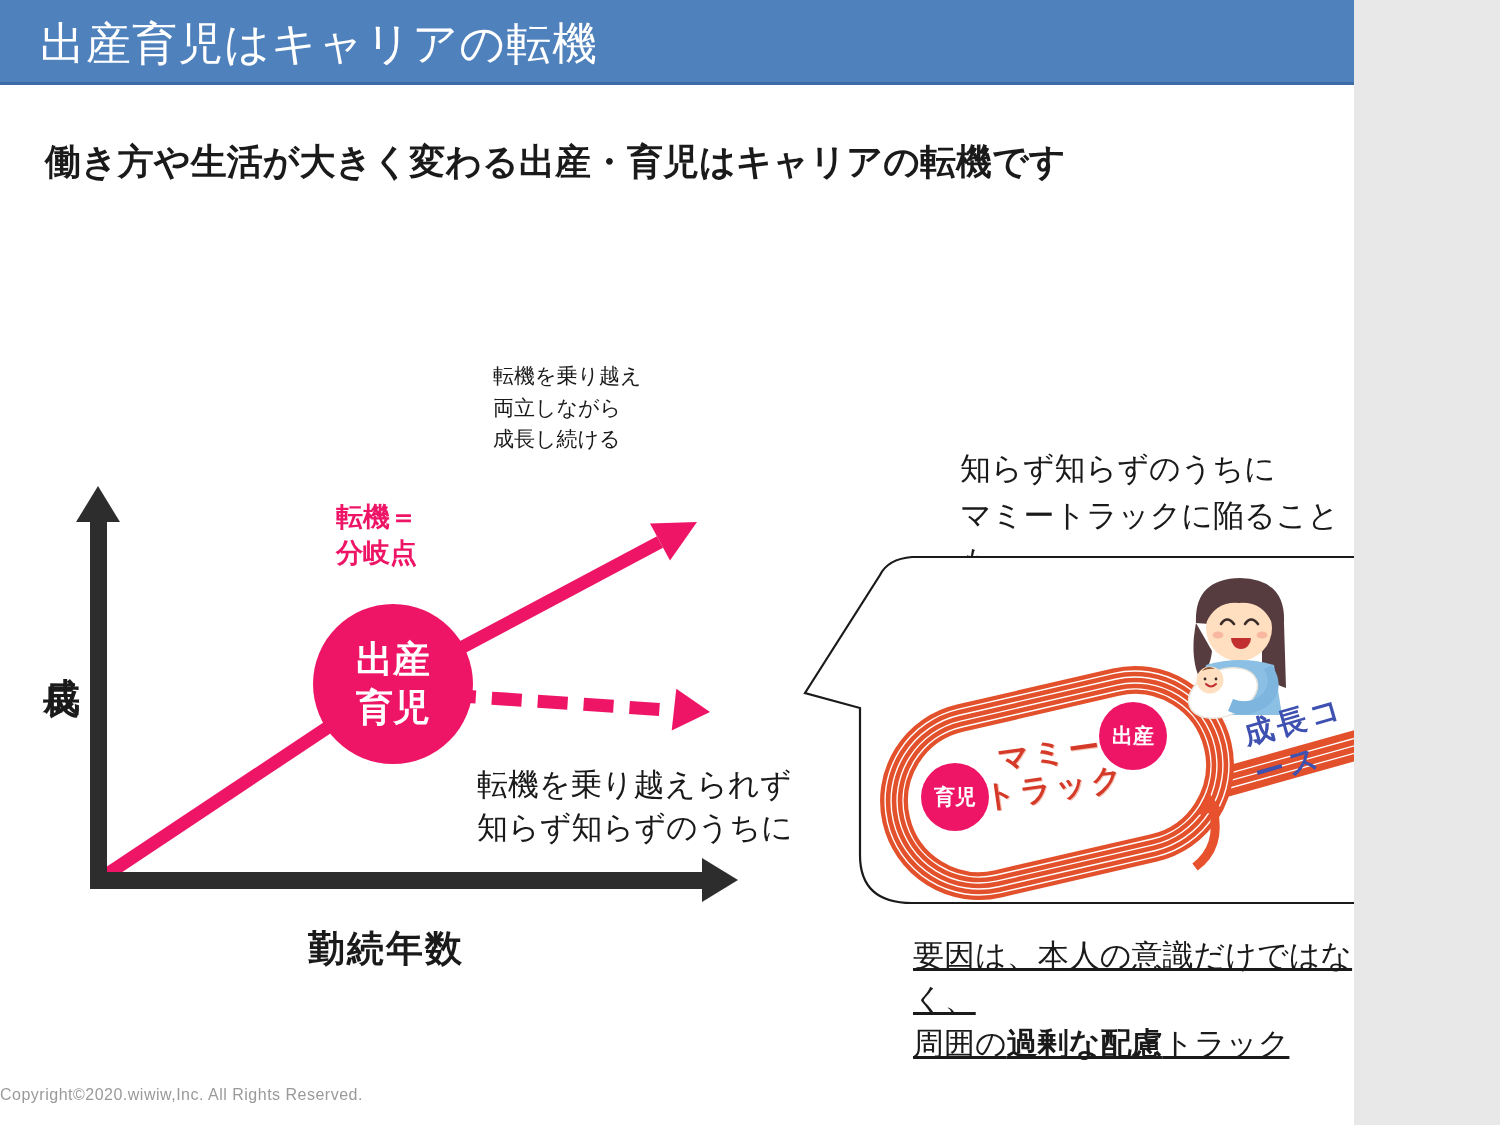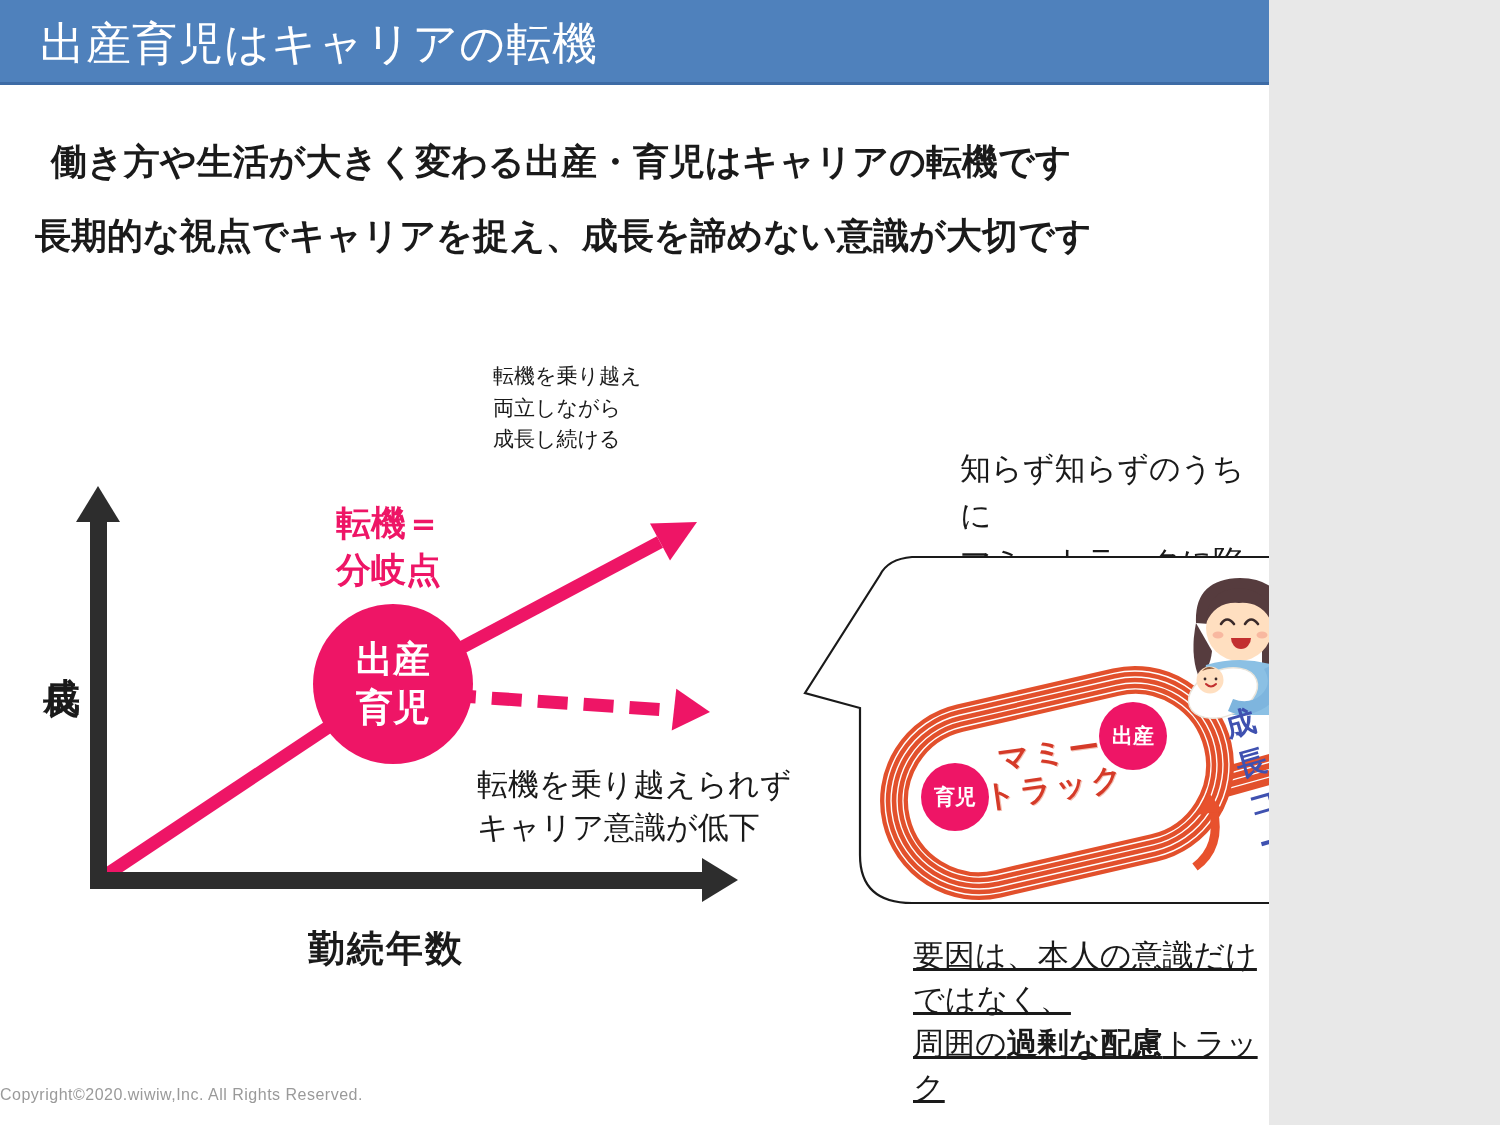--- a/index.html
+++ b/index.html
@@ -1,32 +1,32 @@
 <!DOCTYPE html>
 <html><head>
 <meta charset="utf-8">
 <style>
   html,body{margin:0;padding:0;background:#e8e8e8;}
   .slide{
-    position:relative;width:1256px;height:1125px;background:#ffffff;overflow:hidden;
-    font-family:"Liberation Sans","DejaVu Sans",sans-serif;color:#1a1a1a;padding-left:13px;
+    position:relative;width:1354px;height:1125px;background:#ffffff;overflow:hidden;
+    font-family:"Liberation Sans","DejaVu Sans",sans-serif;color:#1a1a1a;
   }
   .abs{position:absolute;}
   .pre{white-space:pre-line;}
   
   .header{left:0;top:0;width:1500px;height:85px;background:#4f81bc;border-bottom:3px solid #3d6ba5;box-sizing:border-box;}
   .title{left:40px;top:14px;font-size:45px;font-weight:500;color:#ffffff;letter-spacing:1px;}
   
-  .intro1{left:51px;top:138px;font-size:36px;font-weight:bold;letter-spacing:0px;}
+  .intro1{left:45px;top:138px;font-size:36px;font-weight:bold;letter-spacing:0px;}
   .intro2{left:35px;top:212px;font-size:36px;font-weight:bold;}
   
   .growth-axis-label{left:36px;top:648px;font-size:37px;font-weight:bold;writing-mode:vertical-rl;text-orientation:upright;letter-spacing:6px;}
   .tenure-axis-label{left:308px;top:924px;font-size:37px;font-weight:bold;letter-spacing:2px;}
   .overcome-label{left:493px;top:360px;font-size:21px;line-height:1.5;}
-  .branch-label{left:336px;top:500px;font-size:35px;font-weight:bold;color:#ee1566;line-height:1.33;text-align:right;}
+  .branch-label{left:336px;top:500px;font-size:27px;font-weight:bold;color:#ee1566;line-height:1.33;text-align:right;}
   .node-circle{left:313px;top:604px;width:160px;height:160px;border-radius:50%;background:#ee1566;
     display:flex;align-items:center;justify-content:center;text-align:center;
     color:#ffffff;font-size:37px;font-weight:bold;line-height:1.3;}
   .decline-label{left:477px;top:764px;font-size:31px;line-height:1.38;}
   
   .mt-caption{left:960px;top:446px;font-size:31px;line-height:1.5;}
   .mt-label{left:968px;top:736px;width:170px;text-align:center;font-size:31px;font-weight:bold;
     color:#d53a28;line-height:1.12;letter-spacing:4px;transform:rotate(-8deg);text-shadow:1px 1px 0 #f3c0b4;}
   .birth-circle{left:1099px;top:702px;width:68px;height:68px;border-radius:50%;background:#ee1566;
     display:flex;align-items:center;justify-content:center;color:#fff;font-size:21px;font-weight:bold;}
@@ -41,21 +41,20 @@
 </style>
 </head>
 <body>
 
 <div class="slide">
 
   <div class="abs header"></div>
   <div class="abs title">出産育児はキャリアの転機</div>
 
   <div class="abs intro1">働き方や生活が大きく変わる出産・育児はキャリアの転機です</div>
-  <div class="abs intro2">長期的な視点でキャリアを捉え、成長を諦めない意識が大切です</div>
 
   <svg class="abs" style="left:0;top:340px;" width="780" height="680" viewBox="0 0 780 680">
 
     <line x1="103" y1="537" x2="393" y2="344" stroke="#ee1566" stroke-width="13"></line>
 
     <line x1="393" y1="344" x2="660" y2="202" stroke="#ee1566" stroke-width="13"></line>
     <polygon points="697,182 670,220.5 650,183.5" fill="#ee1566"></polygon>
 
     <line x1="400" y1="352" x2="668" y2="370" stroke="#ee1566" stroke-width="13" stroke-dasharray="30 16"></line>
     <polygon points="710,372 671.7,390.6 676.3,348.7" fill="#ee1566"></polygon>
@@ -67,21 +66,21 @@
   </svg>
 
   <div class="abs overcome-label pre">転機を乗り越え
 両立しながら
 成長し続ける</div>
   <div class="abs branch-label pre">転機＝
 分岐点</div>
   <div class="abs node-circle pre">出産
 育児</div>
   <div class="abs decline-label pre">転機を乗り越えられず
-キャリア意識が低下</div>
+知らず知らずのうちに</div>
   <div class="abs growth-axis-label">成長</div>
   <div class="abs mt-caption pre">知らず知らずのうちに
 マミートラックに陥ることも…</div>
 
   <div class="abs tenure-axis-label">勤続年数</div>
 
   <svg class="abs" style="left:790px;top:545px;" width="690" height="380" viewBox="0 0 690 380">
 
     <path d="M 122,12 L 610,12 Q 662,12 662,60 L 662,310 Q 662,358 610,358 L 122,358
              Q 70,358 70,310 L 70,163 L 15,148 L 90,30 Q 98,14 122,12 Z" fill="#ffffff" stroke="#1a1a1a" stroke-width="2.2"></path>

